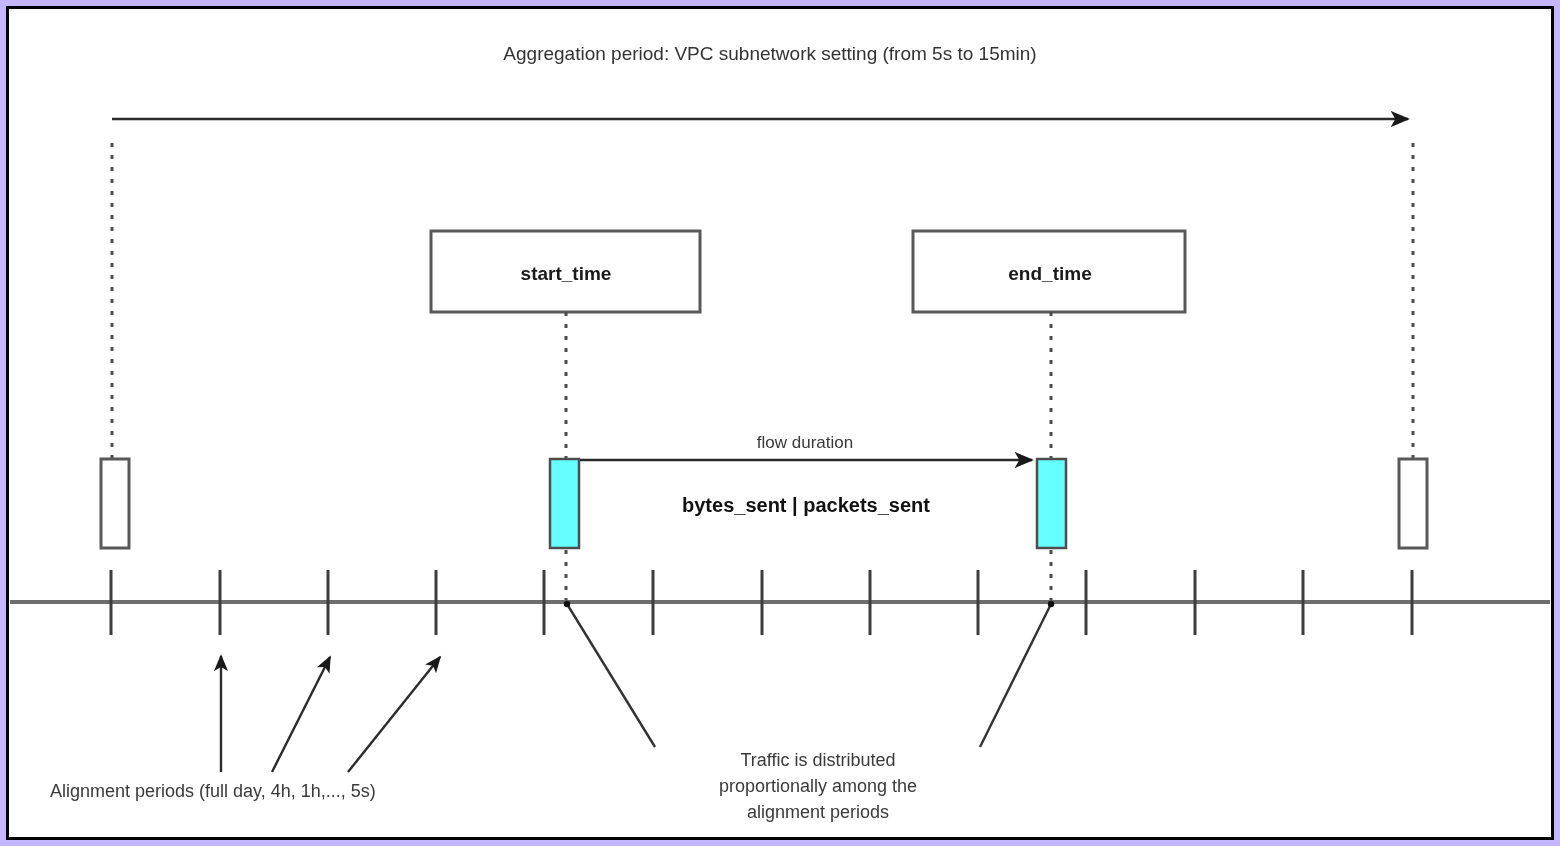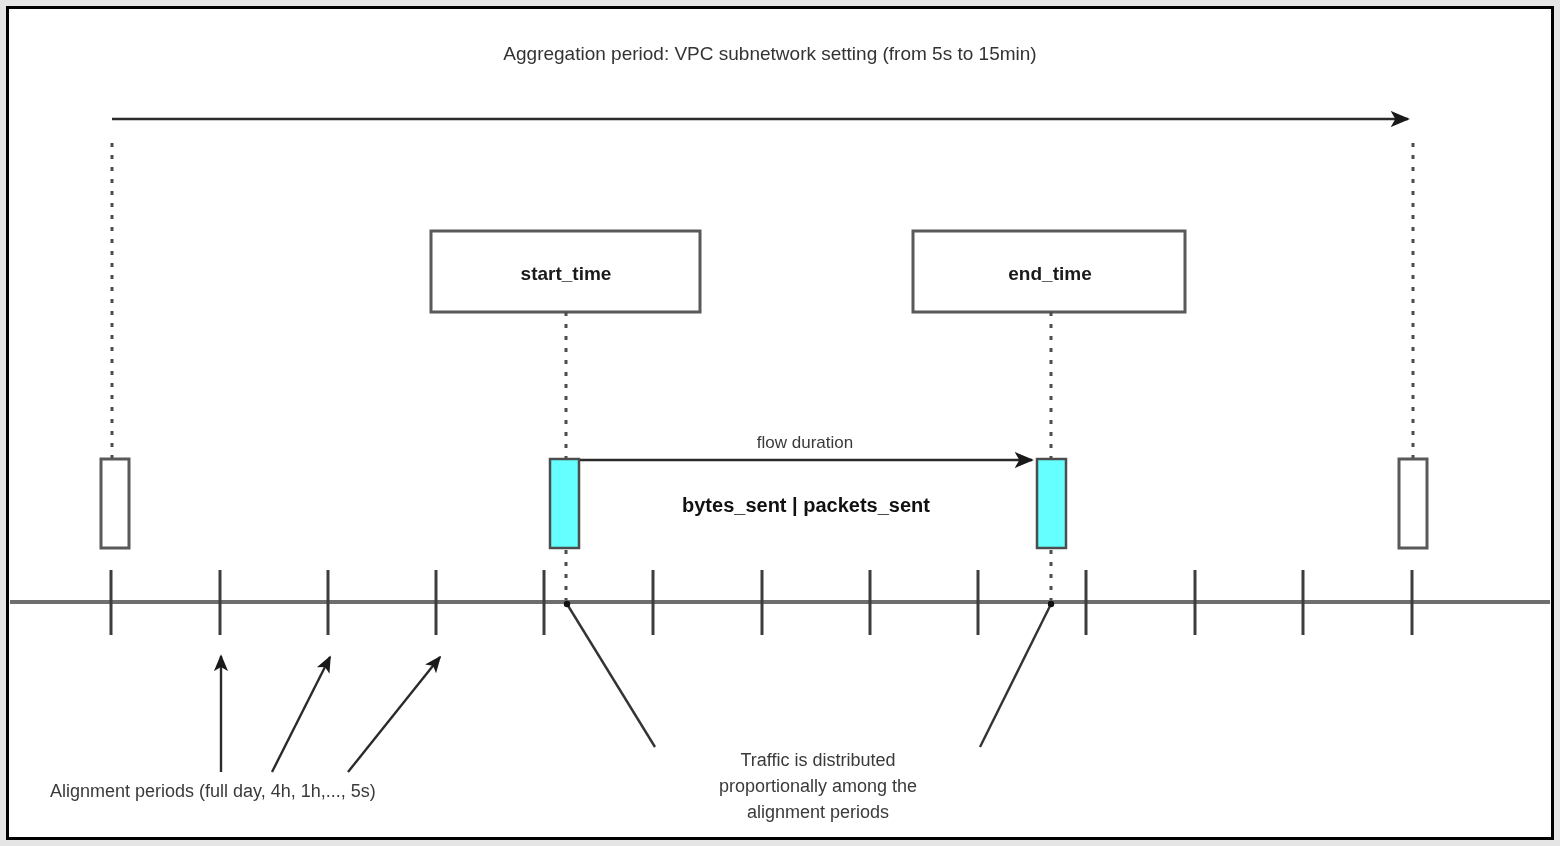--- a/index.html
+++ b/index.html
@@ -7,21 +7,21 @@
     padding: 0;
     background: #ffffff;
   }
   body {
     font-family: "Liberation Sans", sans-serif;
   }
   #canvas {
     position: relative;
     width: 1560px;
     height: 846px;
-    background: #e5e5e5;
+    background: #c4b5fd;
     box-sizing: border-box;
     overflow: hidden;
   }
   #frame-border {
     position: absolute;
     left: 6px;
     top: 6px;
     width: 1548px;
     height: 834px;
     border: 3px solid #000000;

